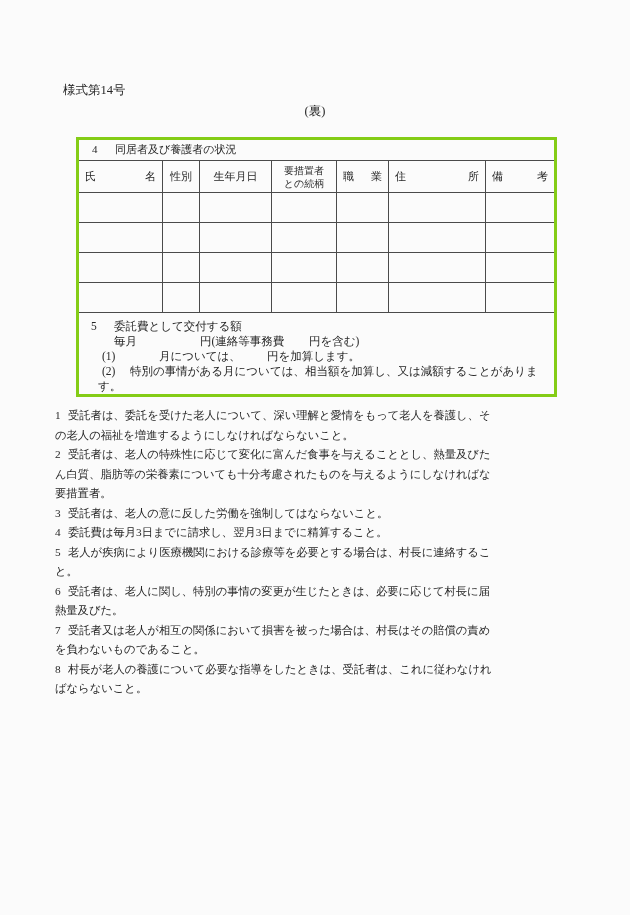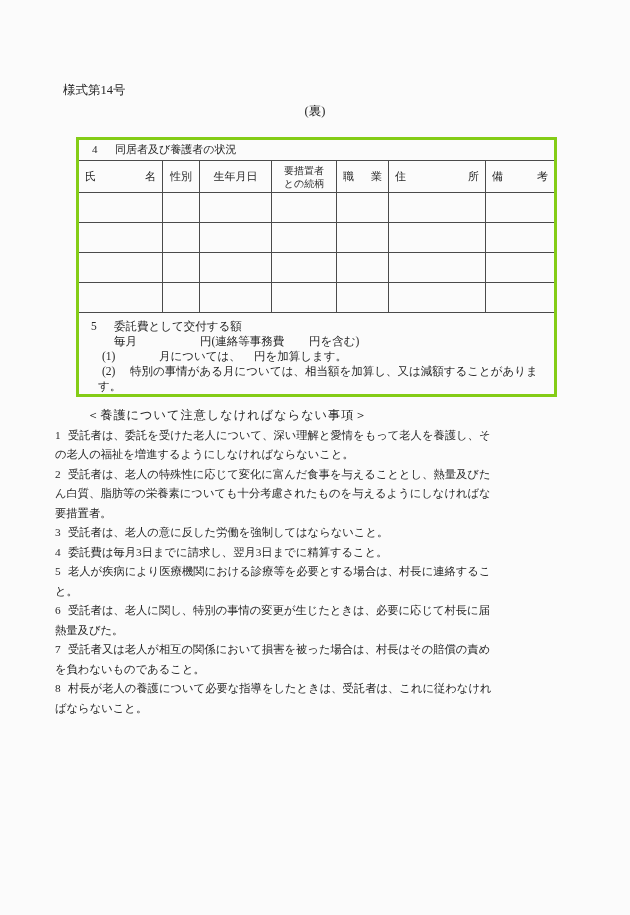--- a/index.html
+++ b/index.html
@@ -122,34 +122,33 @@
       <span class="s5seg" style="left:12px;"><span class="numbox">5</span><span>委託費として交付する額</span></span>
     </div>
     <div class="s5line" style="top:21px;">
       <span class="s5seg" style="left:35px;">毎月</span>
       <span class="s5seg" style="left:86px;margin-left:35px;">円(連絡等事務費</span>
       <span class="s5seg" style="left:230px;">円を含む)</span>
     </div>
     <div class="s5line" style="top:36px;">
       <span class="s5seg" style="left:23px;">(1)</span>
       <span class="s5seg" style="left:80px;">月については、</span>
-      <span class="s5seg" style="left:175px;">円を加算します。</span>
+      <span class="s5seg" style="left:188px;">円を加算します。</span>
     </div>
     <div class="s5line" style="top:51px;">
       <span class="s5seg" style="left:23px;">(2)</span>
       <span class="s5seg" style="left:51px;">特別の事情がある月については、相当額を加算し、又は減額することがありま</span>
     </div>
     <div class="s5line" style="top:66px;">
       <span class="s5seg" style="left:19px;">す。</span>
     </div>
   </div>
 </div>
 
 <div class="notes">
-  <div class="n-line n-head">＜養護について注意しなければならない事項＞</div>
   <div class="n-line n-item"><span class="n-num">1</span><span>受託者は、委託を受けた老人について、深い理解と愛情をもって老人を養護し、そ</span></div>
   <div class="n-line n-cont">の老人の福祉を増進するようにしなければならないこと。</div>
   <div class="n-line n-item"><span class="n-num">2</span><span>受託者は、老人の特殊性に応じて変化に富んだ食事を与えることとし、熱量及びた</span></div>
   <div class="n-line n-cont">ん白質、脂肪等の栄養素についても十分考慮されたものを与えるようにしなければな</div>
   <div class="n-line n-cont">要措置者。</div>
   <div class="n-line n-item"><span class="n-num">3</span><span>受託者は、老人の意に反した労働を強制してはならないこと。</span></div>
   <div class="n-line n-item"><span class="n-num">4</span><span>委託費は毎月3日までに請求し、翌月3日までに精算すること。</span></div>
   <div class="n-line n-item"><span class="n-num">5</span><span>老人が疾病により医療機関における診療等を必要とする場合は、村長に連絡するこ</span></div>
   <div class="n-line n-cont">と。</div>
   <div class="n-line n-item"><span class="n-num">6</span><span>受託者は、老人に関し、特別の事情の変更が生じたときは、必要に応じて村長に届</span></div>

